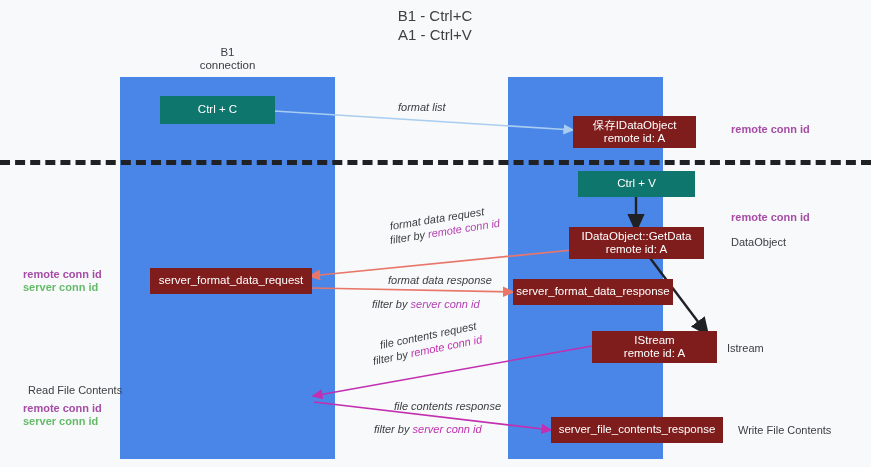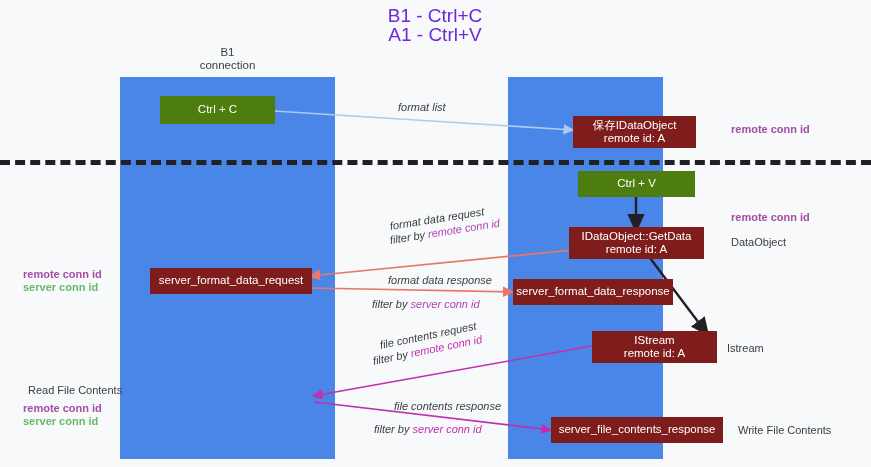--- a/index.html
+++ b/index.html
@@ -35,36 +35,36 @@
     flex-direction:column;
     align-items:center;
     justify-content:center;
     text-align:center;
     color:#ffffff;
     font-size:11.5px;
     line-height:13.5px;
     padding:2px 4px;
   }
   .node.orange{background:#7f1d1d;}
-  .node.green{background:#4d7c0f;}
+  .node.green{background:#0f766e;}
   .node .l2{display:block;}
 
   
   .lbl{
     position:absolute;
     font-size:11px;
     line-height:13.5px;
     color:#3c4043;
     white-space:nowrap;
   }
   .lbl.title{
-    font-size:19px;
+    font-size:15px;
     line-height:19px;
     text-align:center;
-    color:#6d28d9;
+    color:#404040;
     white-space:pre-line;
   }
   .lbl.ital{font-style:italic;}
   .lbl.bold{font-weight:bold;}
   .purple{color:#a64ca6;}
   .purple-strong{color:#b23fb2;}
   .greenTxt{color:#66bb6a;}
   .magenta{color:#c22fb0;}
 
   .rot-a{transform:rotate(-9deg);transform-origin:left center;}

